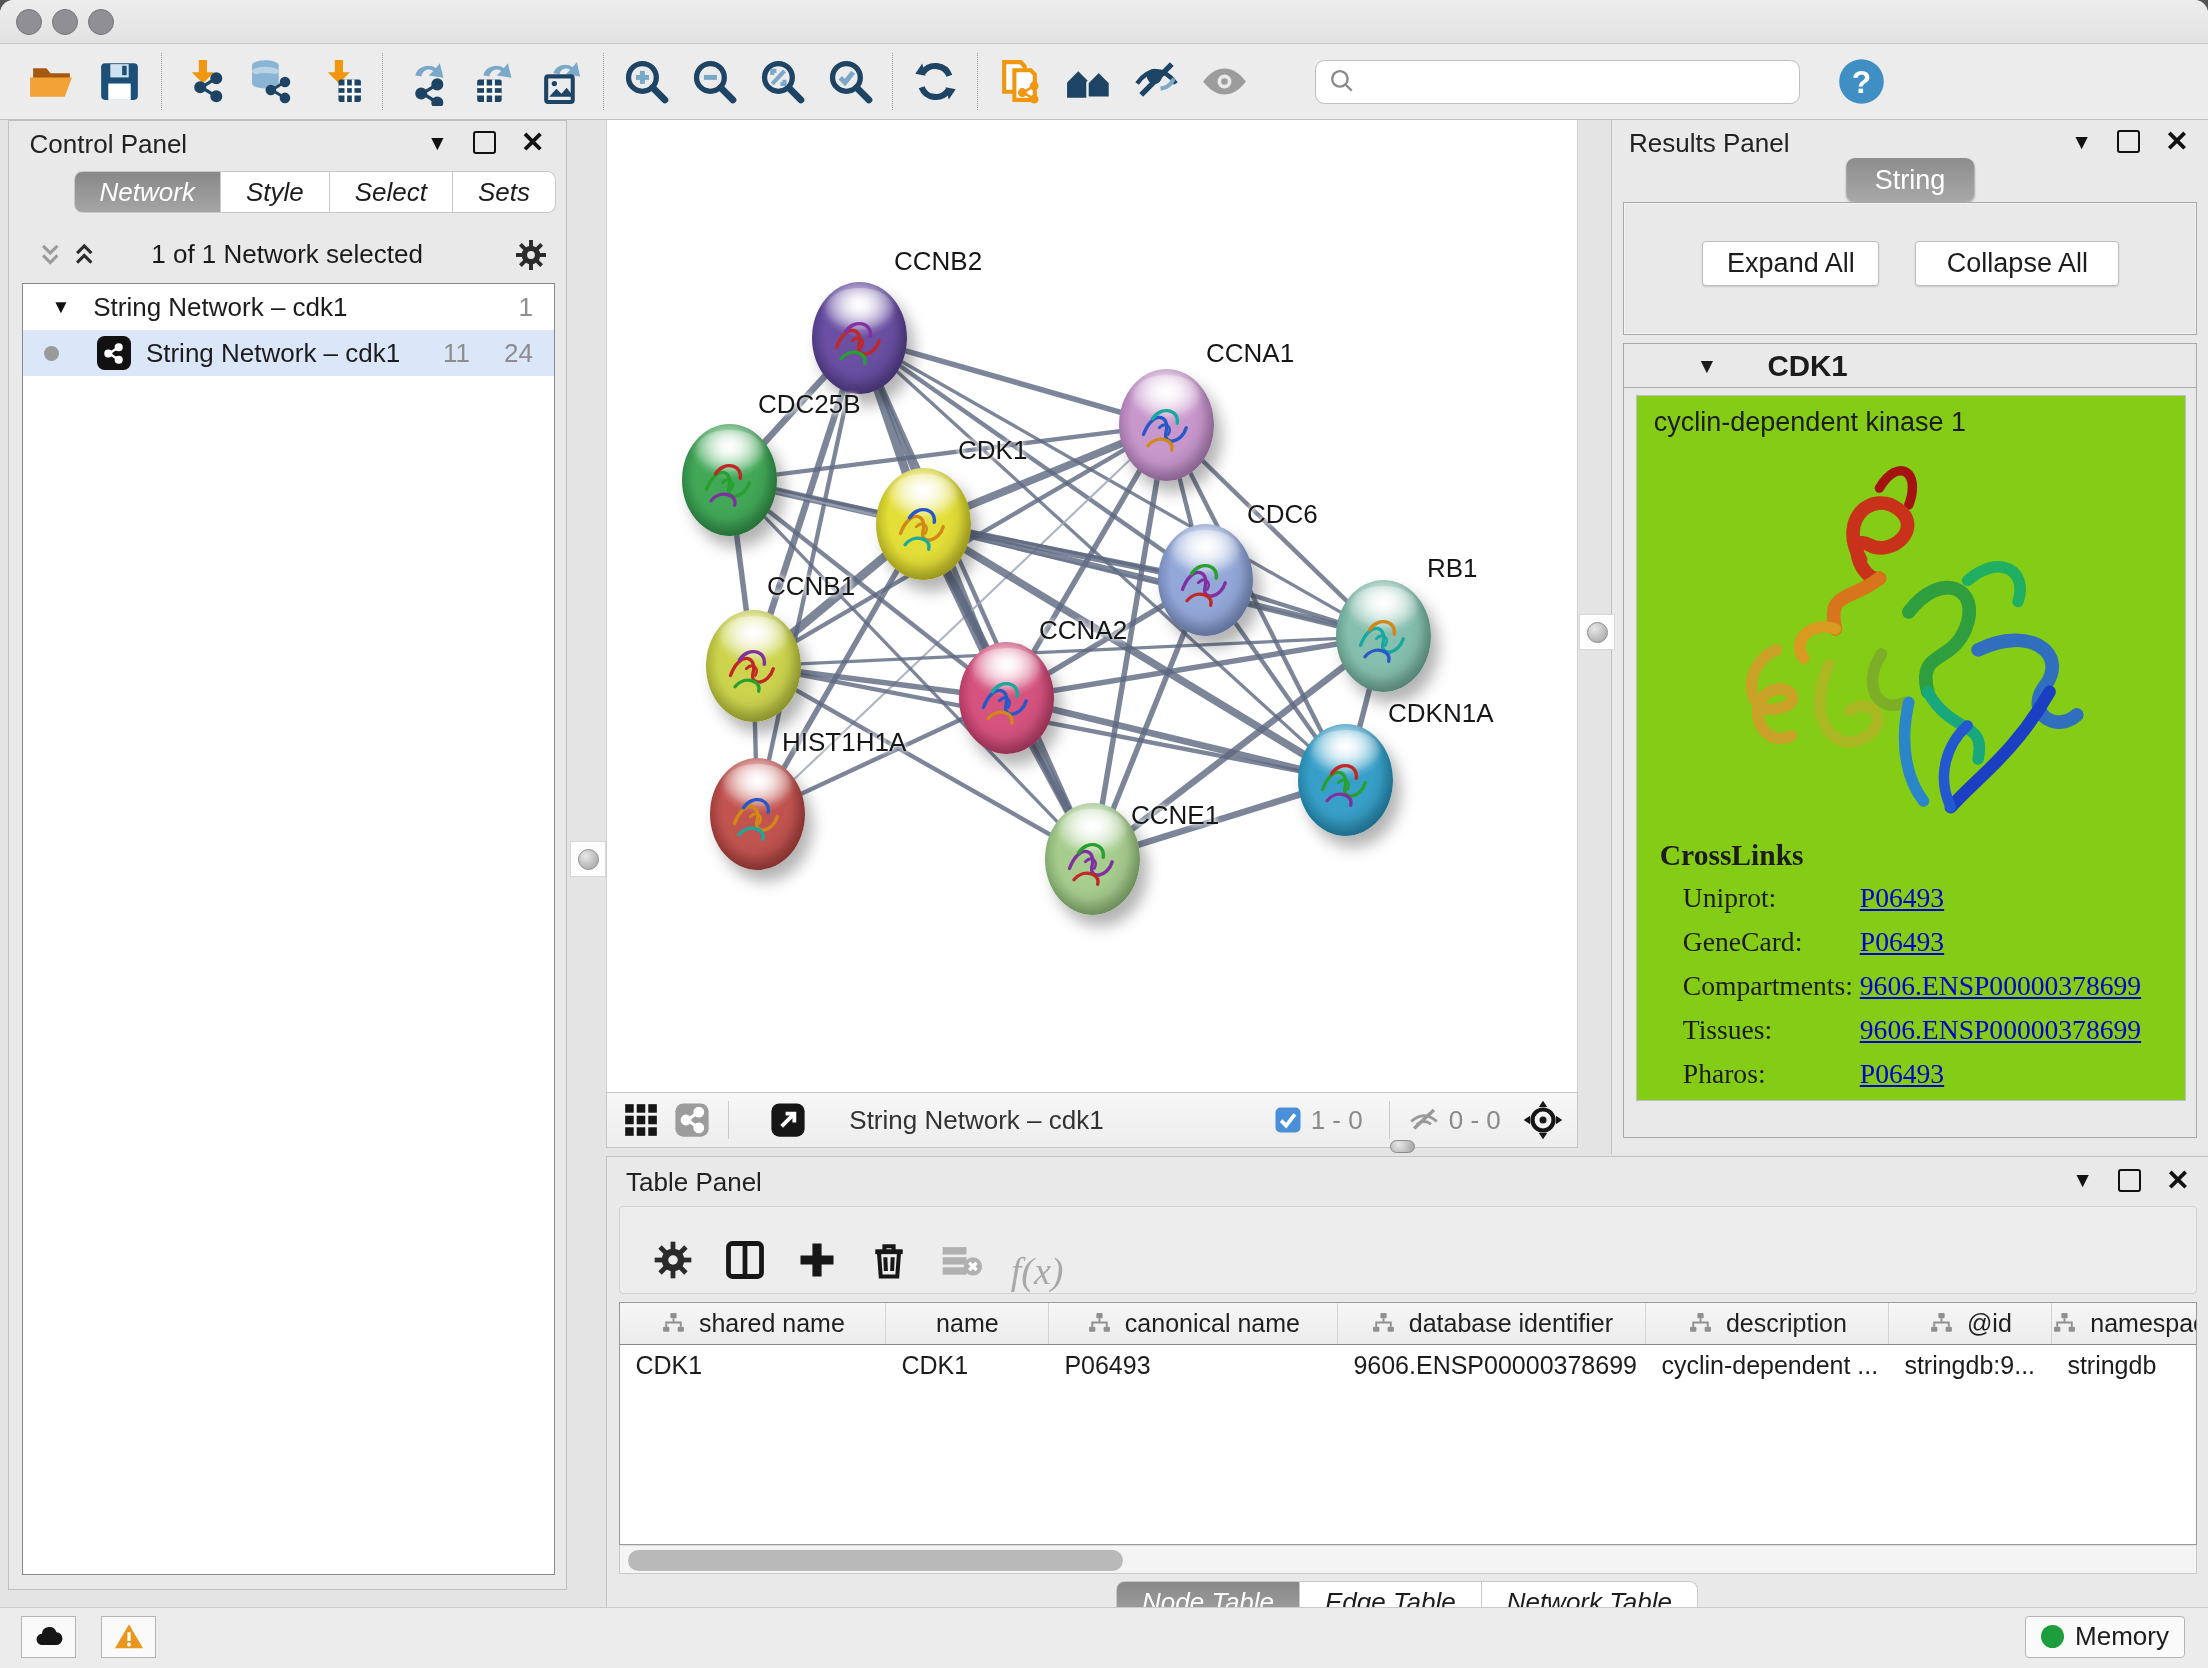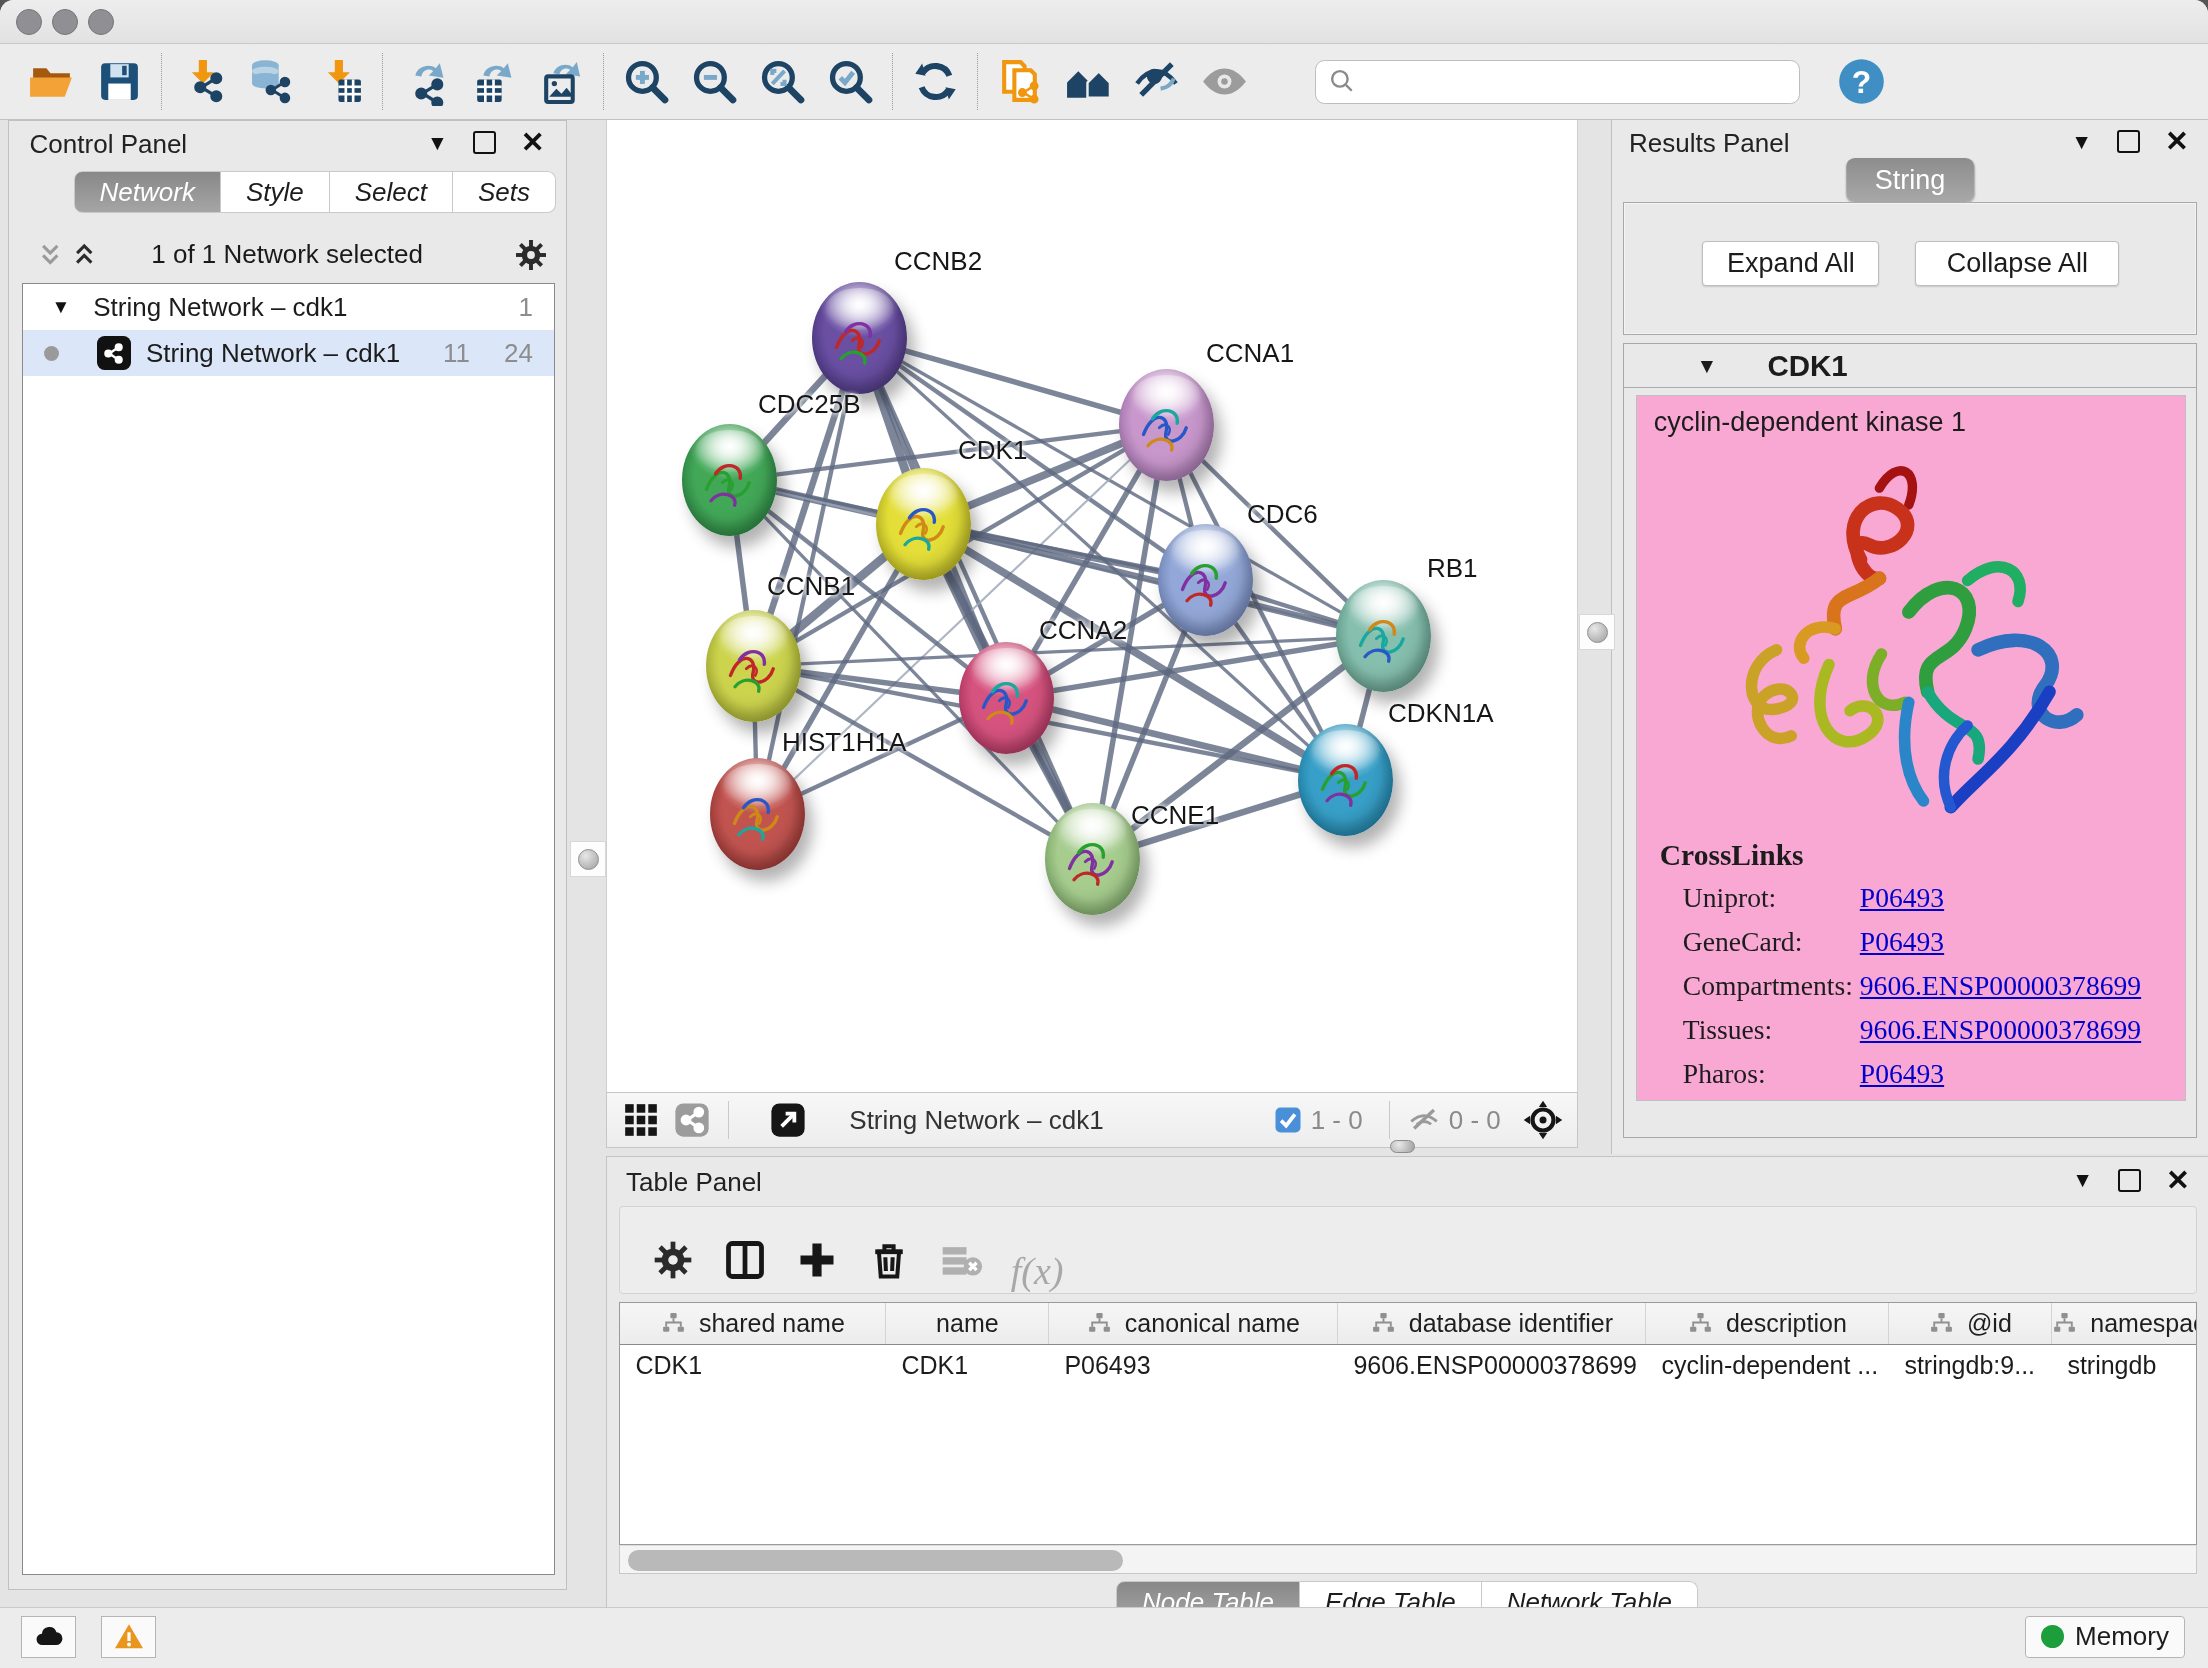--- a/index.html
+++ b/index.html
@@ -64,21 +64,21 @@
 
   
   #results-panel { position:absolute; left:1611px; top:120px; width:597px; height:1034px; background:#e9e9e9; border-left:1px solid #c0c0c0; }
   #rp-tab { position:absolute; left:50%; transform:translateX(-50%); top:38px; height:44px; padding:0 28.5px; background:linear-gradient(#8d8d8d,#a8a8a8); color:#fff; font-size:27px; border-radius:8.6px; display:flex; align-items:center; box-shadow:0 1px 1.9px rgba(0,0,0,.3); }
   #rp-box1 { position:absolute; left:11.4px; top:82px; width:574px; height:133px; background:#e9e9e9; border:1px solid #a8a8a8; box-shadow:inset 0 0 0 1px #f4f4f4; }
   .rp-btn { position:absolute; top:38px; height:45px; background:#fff; border:1px solid #bdbdbd; border-radius:4px; font-size:27px; display:flex; align-items:center; justify-content:center; box-shadow:0 1px 1.9px rgba(0,0,0,.15); }
   #rp-box2 { position:absolute; left:11.4px; top:223px; width:574px; height:795px; border:1px solid #a8a8a8; background:#e9e9e9; }
   #gene-header { position:relative; height:44px; border-bottom:1px solid #ababab; }
   #gene-caret { position:absolute; left:72px; top:9.5px; font-size:21px; }
   #gene-name { position:absolute; left:143px; top:4.8px; font-size:29.5px; font-weight:bold; }
-  #gene-body { position:absolute; left:11.4px; top:51px; width:550px; height:706px; background:#f9a8d4; border:1px solid #bfbfbf; overflow:hidden; }
+  #gene-body { position:absolute; left:11.4px; top:51px; width:550px; height:706px; background:#84cc16; border:1px solid #bfbfbf; overflow:hidden; }
   #gene-desc { margin:11.4px 0 0 17px; font-size:27px; }
   #protein-img { position:absolute; left:57px; top:48px; }
   #crosslinks { position:absolute; left:23px; top:443px; font-family:"Liberation Serif", serif; }
   #crosslinks h3 { font-size:29.5px; margin-bottom:9.5px; }
   .cl-row { display:flex; height:44px; font-size:27.6px; }
   .cl-label { width:177px; margin-left:23px; }
   .cl-link { color:#0000cc; text-decoration:underline; }
 
   
   #table-panel { position:absolute; left:606px; top:1156px; width:1603px; height:452px; background:#e9e9e9; border-top:1px solid #c4c4c4; border-left:1px solid #c4c4c4; }

